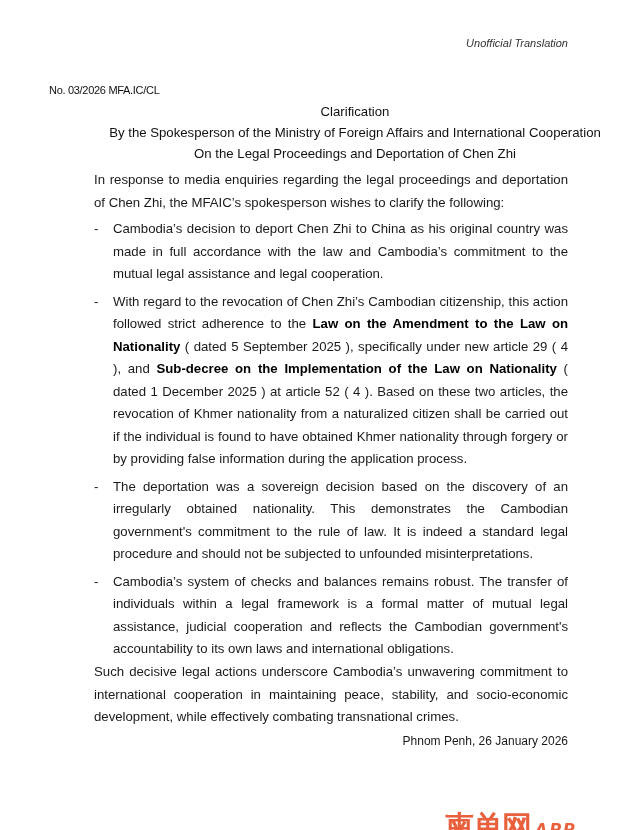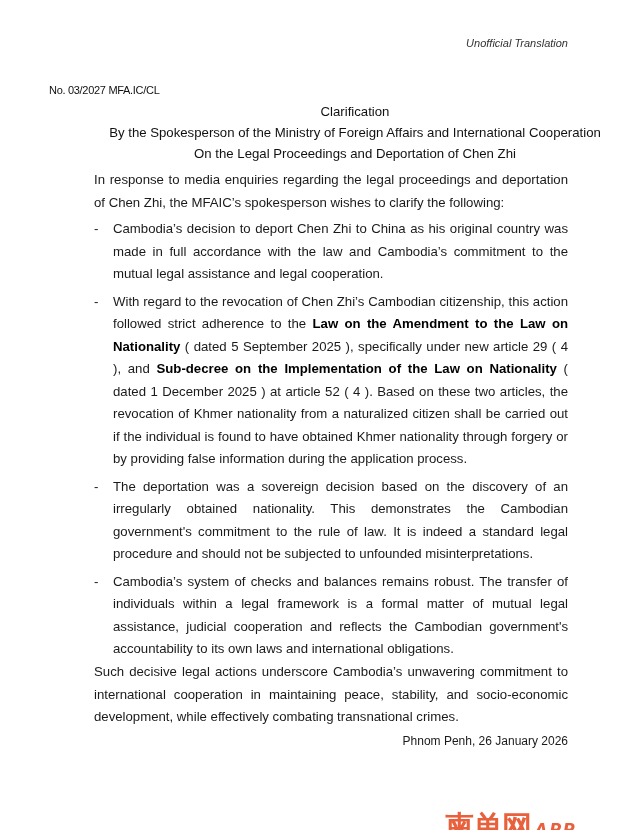--- a/index.html
+++ b/index.html
@@ -49,21 +49,21 @@
   .wm-bottom {
     margin-top: 3px; border: 1px solid; width: 170px; height: 19px;
     font-family: "DejaVu Sans", sans-serif; font-size: 12px; font-style: italic;
     display: flex; justify-content: space-around; align-items: center;
   }
 </style>
 </head>
 <body>
 
 <div class="unofficial">Unofficial Translation</div>
-<div class="ref-no">No. 03/2027 MFA.IC/CL</div>
+<div class="ref-no">No. 03/2026 MFA.IC/CL</div>
 
 <div class="titles">
   <div>Clarification</div>
   <div>By the Spokesperson of the Ministry of Foreign Affairs and International Cooperation</div>
   <div>On the Legal Proceedings and Deportation of Chen Zhi</div>
 </div>
 
 <div class="body-text intro">In response to media enquiries regarding the legal proceedings and deportation of Chen Zhi, the MFAIC’s spokesperson wishes to clarify the following:</div>
 
 <div class="bullets">

